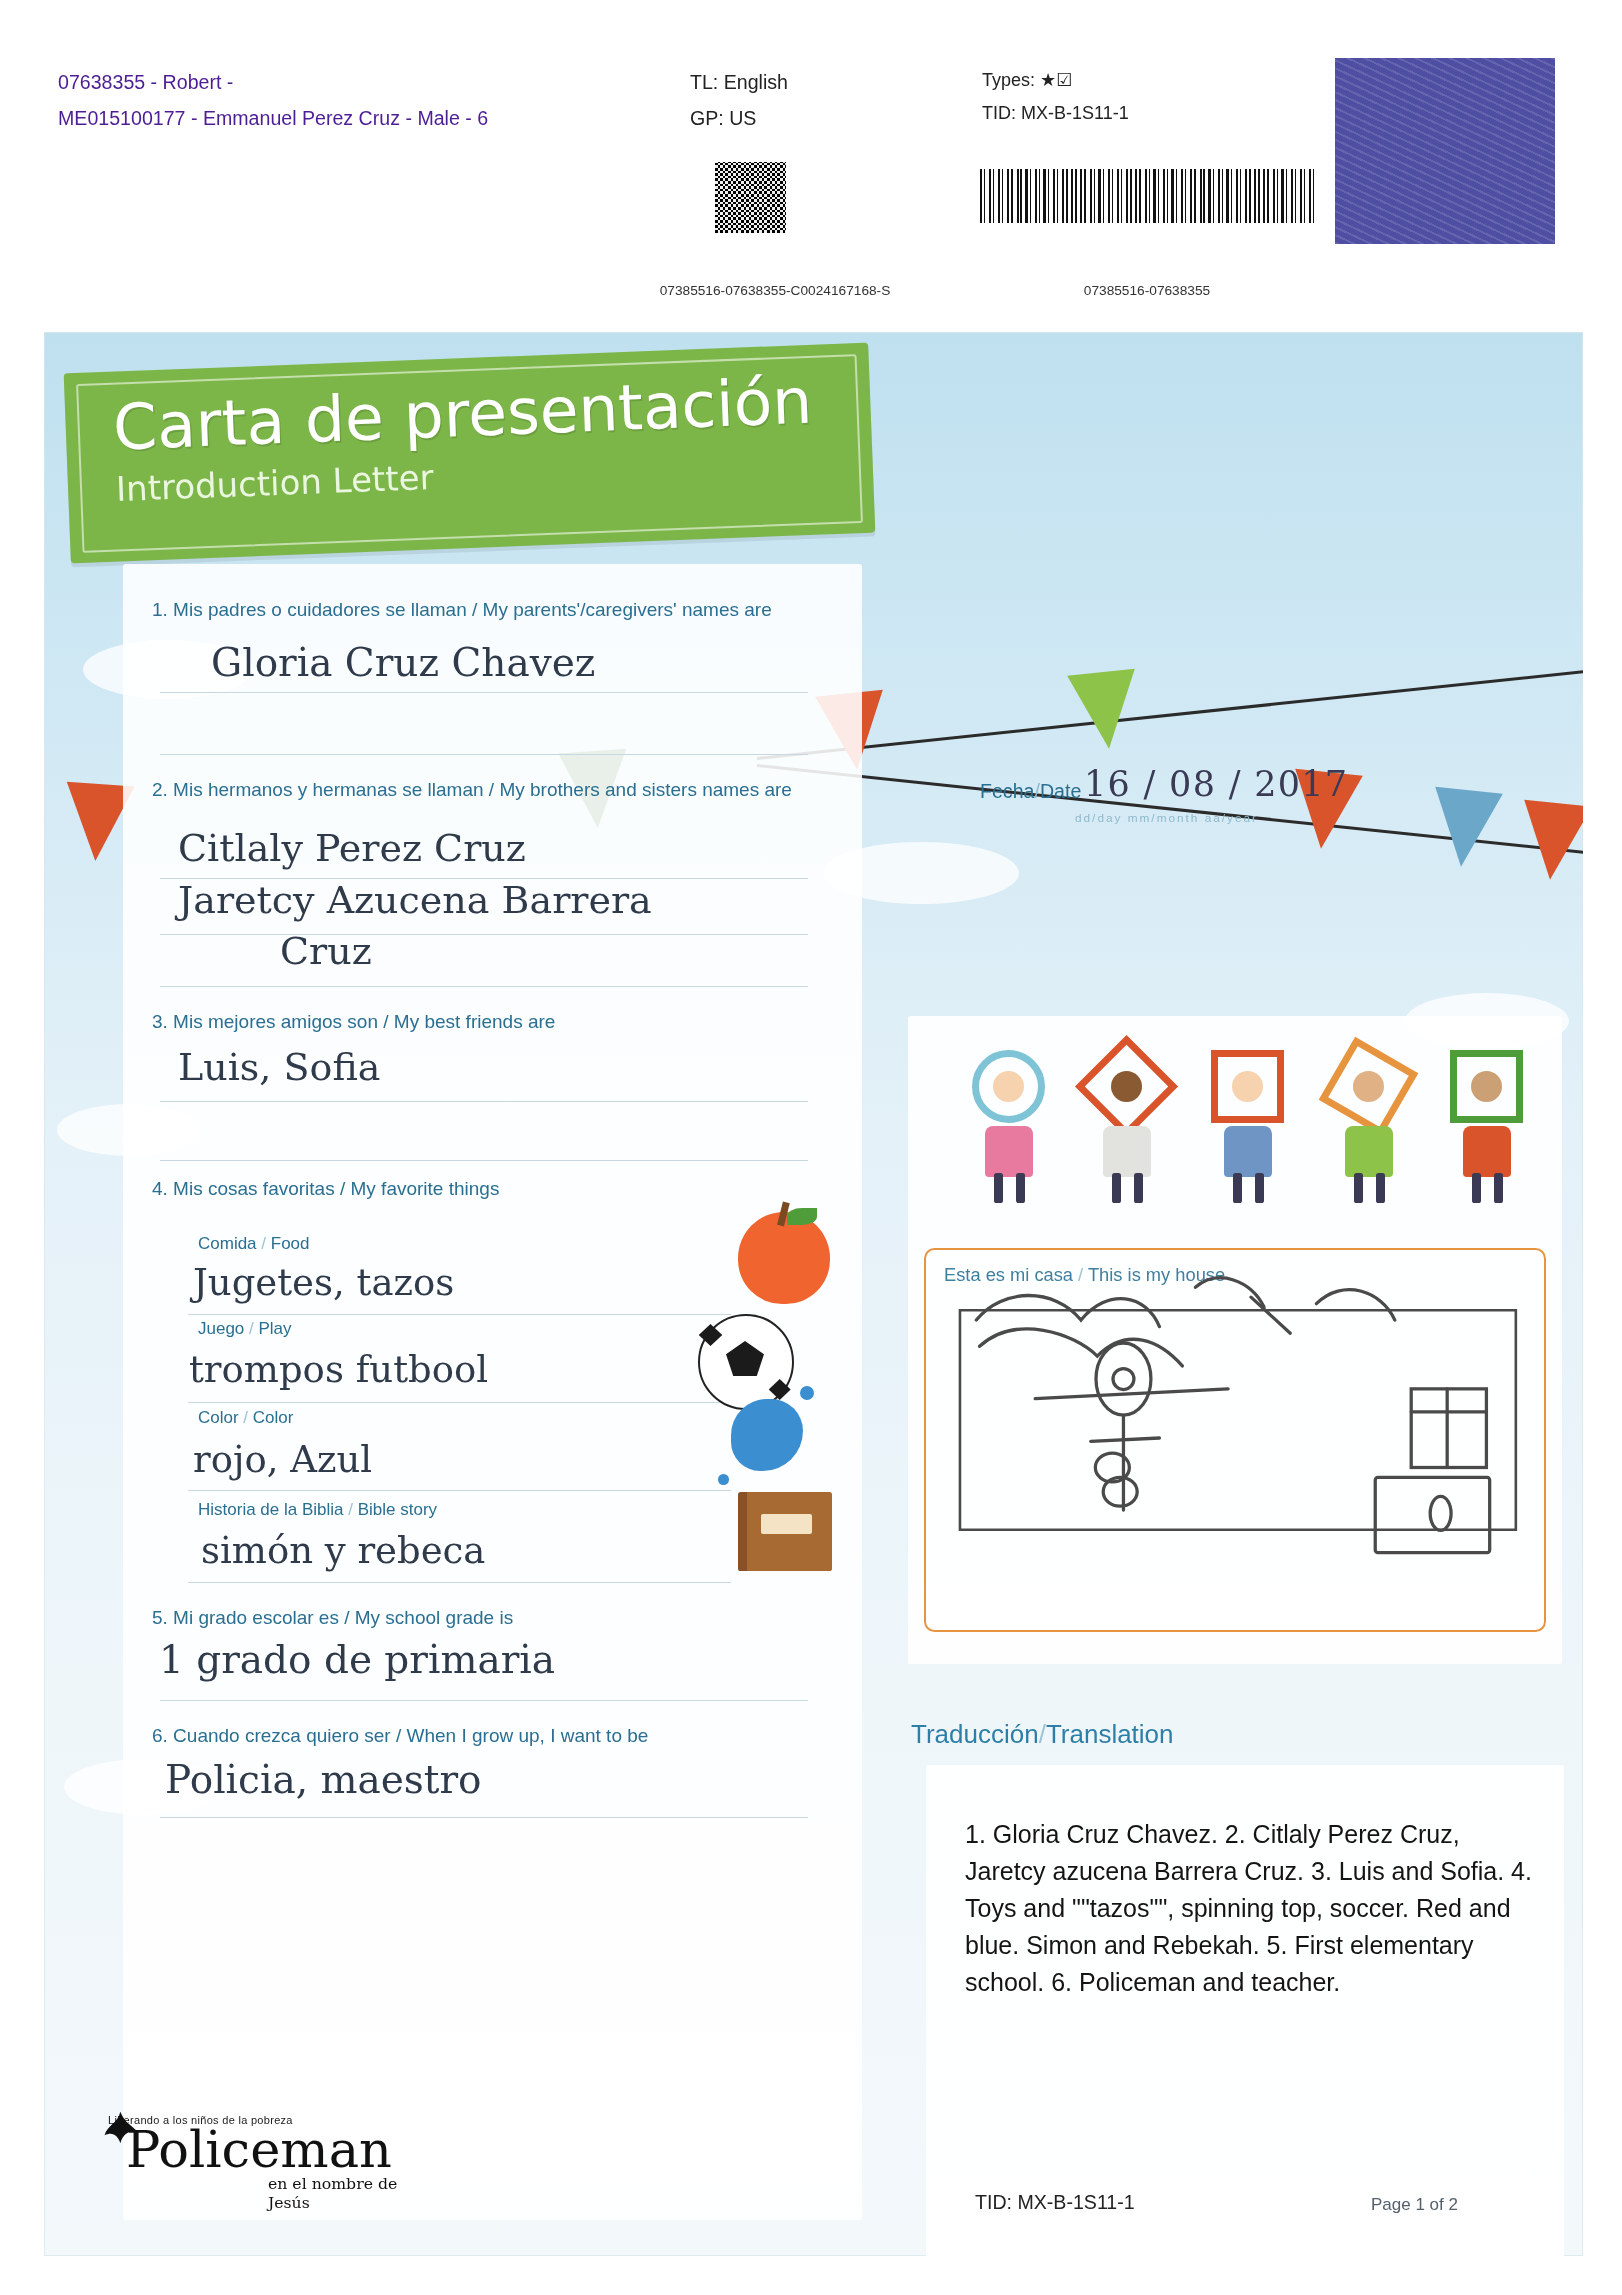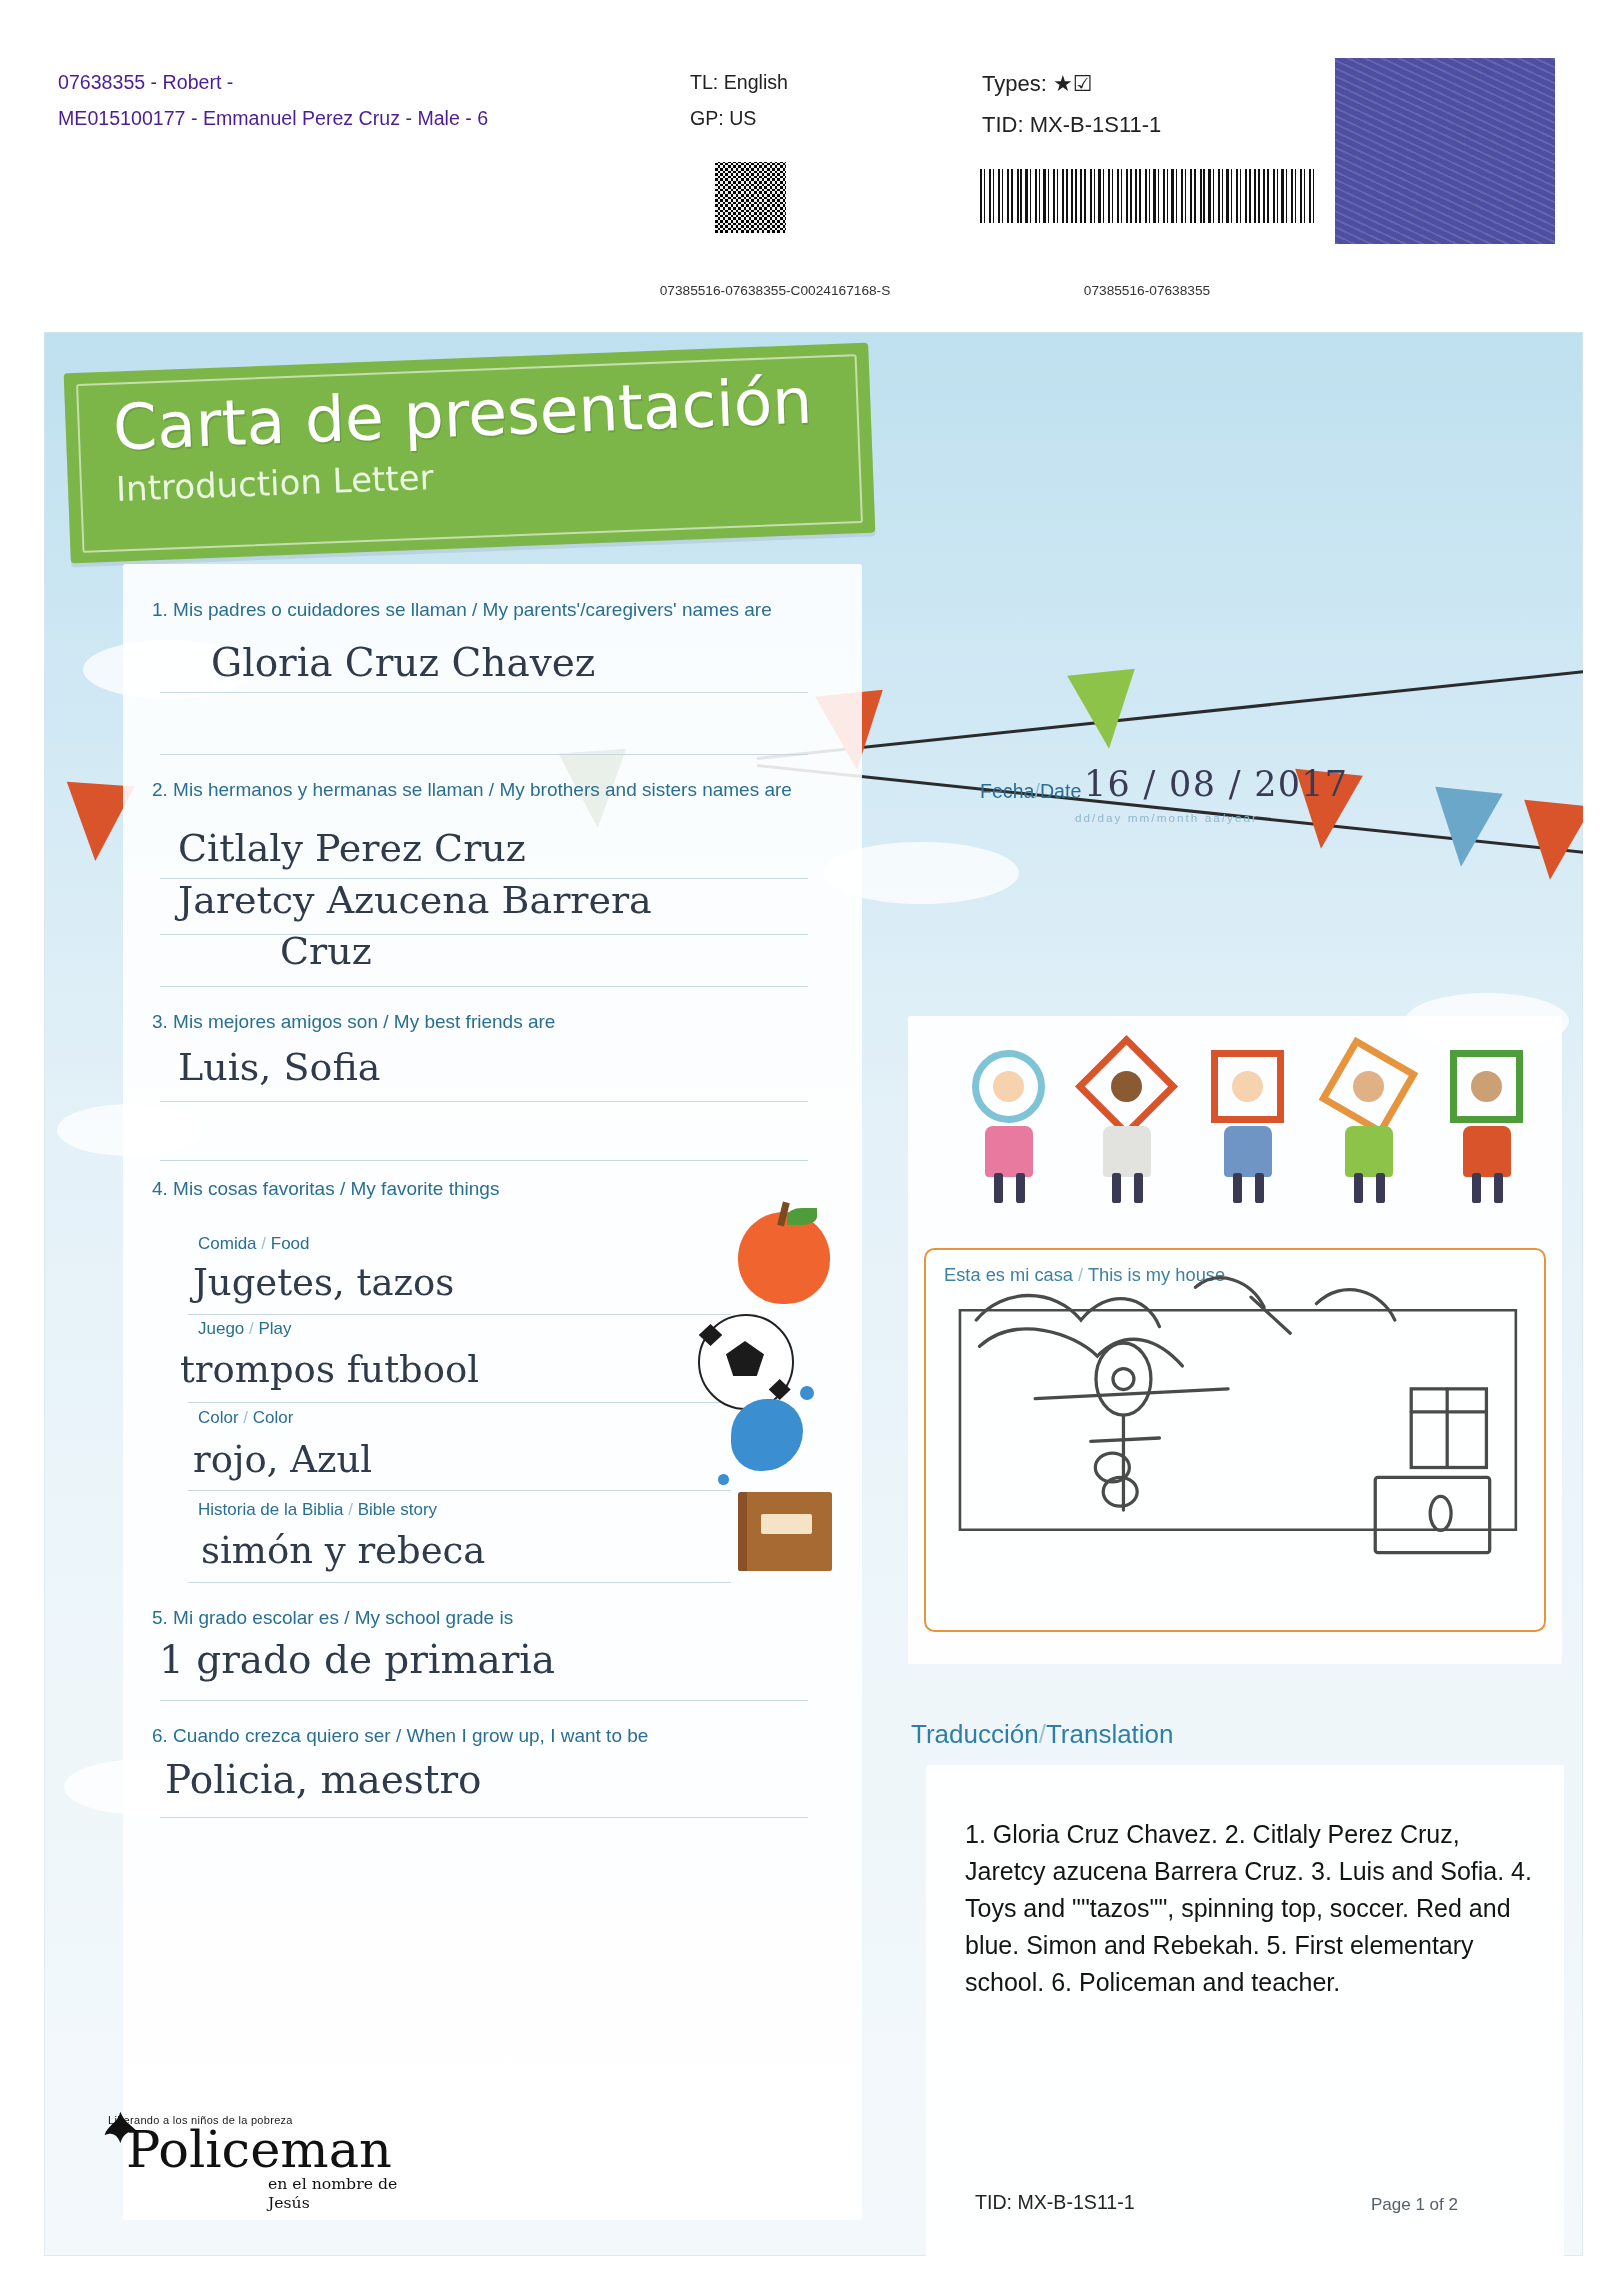--- a/index.html
+++ b/index.html
@@ -36,21 +36,21 @@
     left: 690px;
     top: 64px;
     font-size: 19.6px;
     line-height: 1.85;
     color: #222;
   }
   .hdr-right {
     position: absolute;
     left: 982px;
     top: 64px;
-    font-size: 22px;
+    font-size: 18px;
     line-height: 1.85;
     color: #222;
   }
   .qr-box {
     position: absolute;
     left: 715px;
     top: 162px;
     width: 71px;
     height: 71px;
     background:
@@ -463,21 +463,21 @@
   </div>
   <div class="hand" style="left:149px; top:929px; font-size:37px;">Jugetes, tazos</div>
   <div class="rule" style="left:144px; top:982px; width:543px;"></div>
   <div style="position:absolute;left:694px;top:880px;width:92px;height:92px;border-radius:50% 50% 48% 48%;background:#f0642f;"></div>
   <div style="position:absolute;left:736px;top:870px;width:6.5px;height:23.6px;background:#7a4a22;transform:rotate(14deg);"></div>
   <div style="position:absolute;left:743px;top:876px;width:30px;height:17px;border-radius:50% 0 50% 0;background:#4f9c3a;"></div>
 
   <div class="sub" style="left:154px; top:987px;">
     <span>Juego</span><span class="slash"> / </span><span>Play</span>
   </div>
-  <div class="hand" style="left:136px; top:1016px; font-size:37px;">trompos futbool</div>
+  <div class="hand" style="left:145px; top:1016px; font-size:37px;">trompos futbool</div>
   <div class="rule" style="left:144px; top:1070px; width:543px;"></div>
   <div style="position:absolute;left:654px;top:982px;width:92px;height:92px;border-radius:50%;background:#fff;border:2.6px solid #222;">
     <div style="position:absolute;left:26px;top:25px;width:38px;height:35px;background:#1b1b1b;clip-path:polygon(50% 0,100% 38%,81% 100%,19% 100%,0 38%);"></div>
     <div style="position:absolute;left:-1.3px;top:7.9px;width:23.6px;height:22px;background:#1b1b1b;clip-path:polygon(50% 0,100% 50%,50% 100%,0 50%);"></div>
     <div style="position:absolute;right:1.3px;top:63px;width:22px;height:21px;background:#1b1b1b;clip-path:polygon(50% 0,100% 50%,50% 100%,0 50%);"></div>
   </div>
 
   <div class="sub" style="left:154px; top:1076px;">
     <span>Color</span><span class="slash"> / </span><span>Color</span>
   </div>

